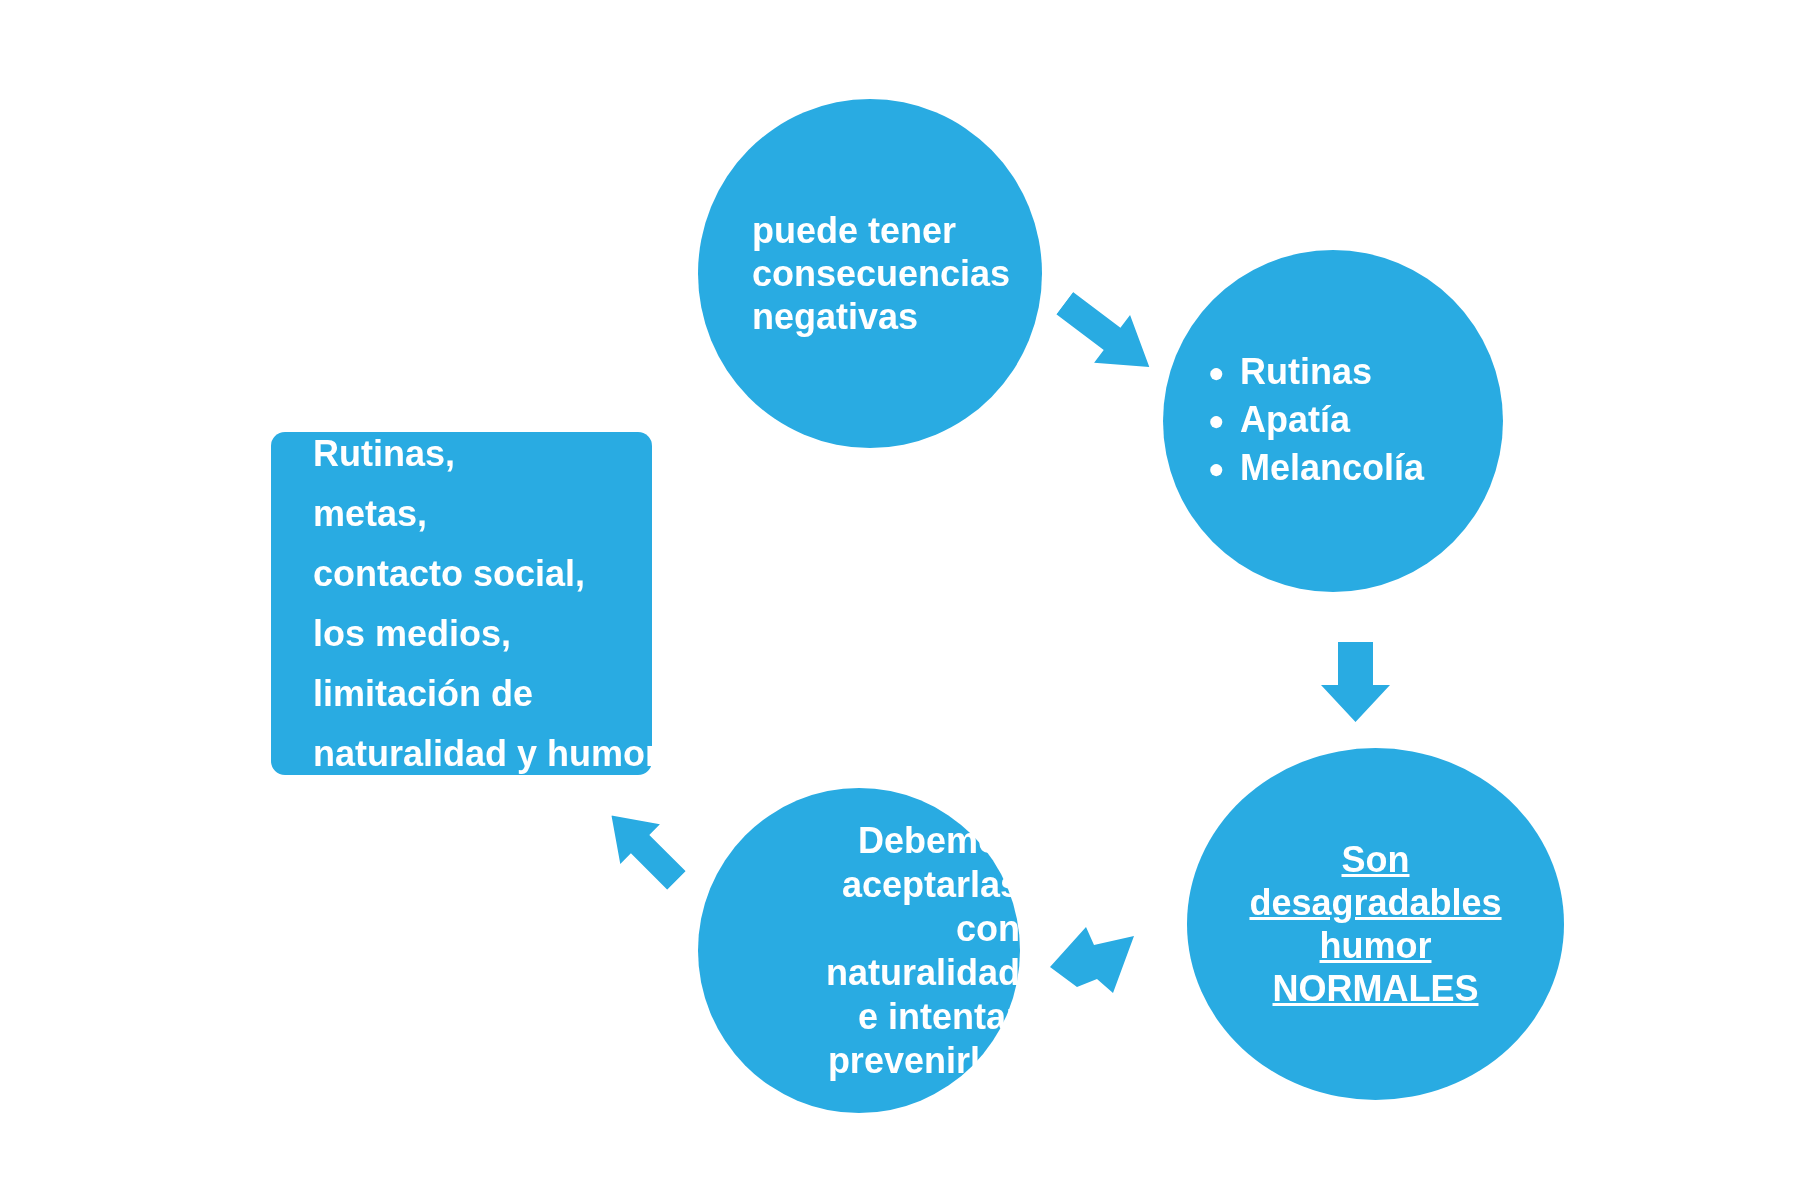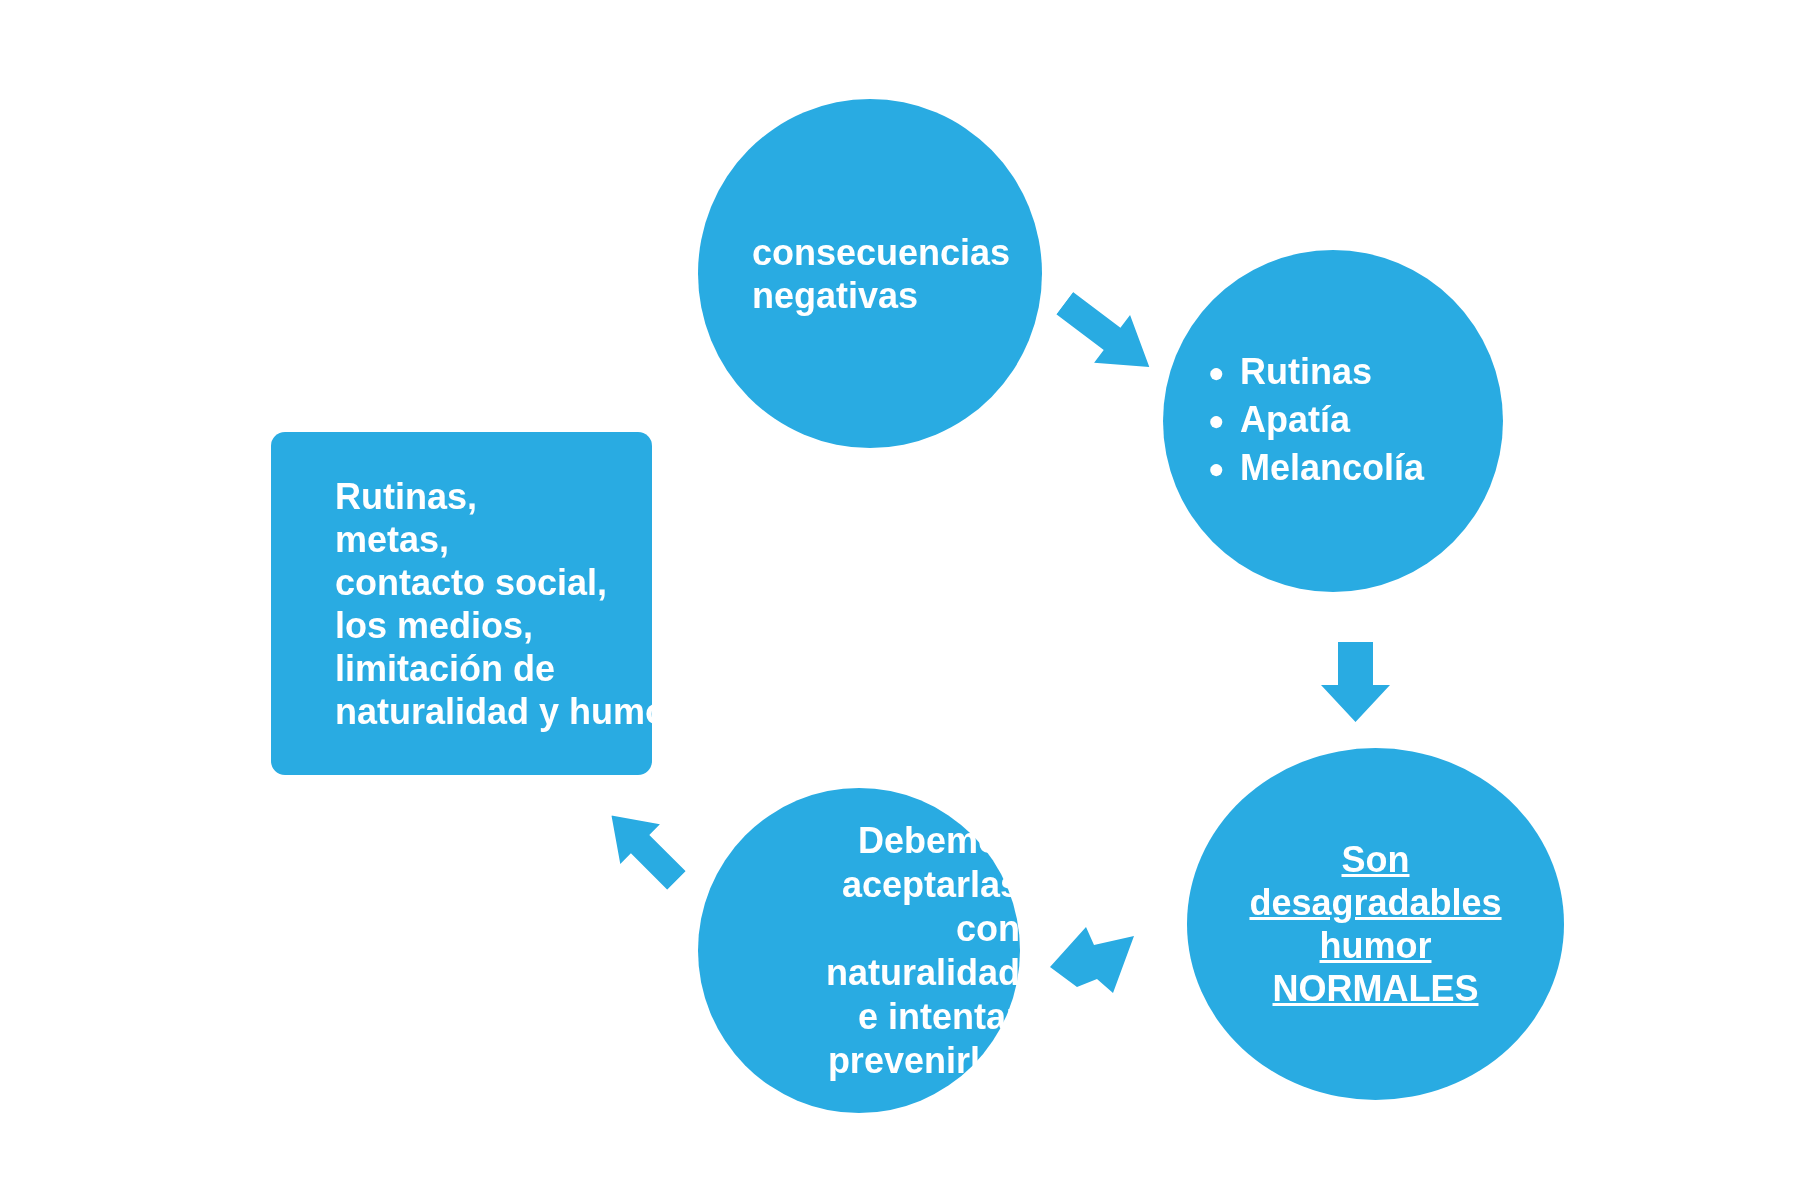--- a/index.html
+++ b/index.html
@@ -55,21 +55,22 @@
   }
   #node-acceptance {
     left: 698px; top: 788px; width: 322px; height: 325px;
     padding-left: 86px;
     line-height: 44px;
     text-align: right;
   }
   #node-acceptance .shift-left { margin-left: -16px; }
   #node-strategies {
     left: 271px; top: 432px; width: 381px; height: 343px;
-    padding-left: 64px;
+    padding-left: 42px;
+    justify-content: space-between;
   }
 
   .arrow { position: absolute; }
   .arrow svg { display: block; width: 100%; height: 100%; }
   .arrow polygon { fill: var(--shape-color); }
 
   #arrow-isolation-symptoms {
     left: 1054px; top: 303px; width: 106px; height: 64px;
     transform: rotate(37deg);
   }
@@ -83,20 +84,21 @@
     left: 598px; top: 818px; width: 92px; height: 60px;
     transform: rotate(225deg);
   }
 </style>
 </head>
 <body>
 
 <div class="canvas">
 
   <div class="node circle" id="node-isolation">
+    <div class="line">puede tener</div>
     <div class="line">consecuencias</div>
     <div class="line">negativas</div>
   </div>
 
   <div class="arrow" id="arrow-isolation-symptoms">
     <svg viewBox="0 0 100 60" preserveAspectRatio="none" aria-hidden="true">
       <polygon points="0,17 56,17 56,2 100,30 56,58 56,43 0,43"></polygon>
     </svg>
   </div>
 

